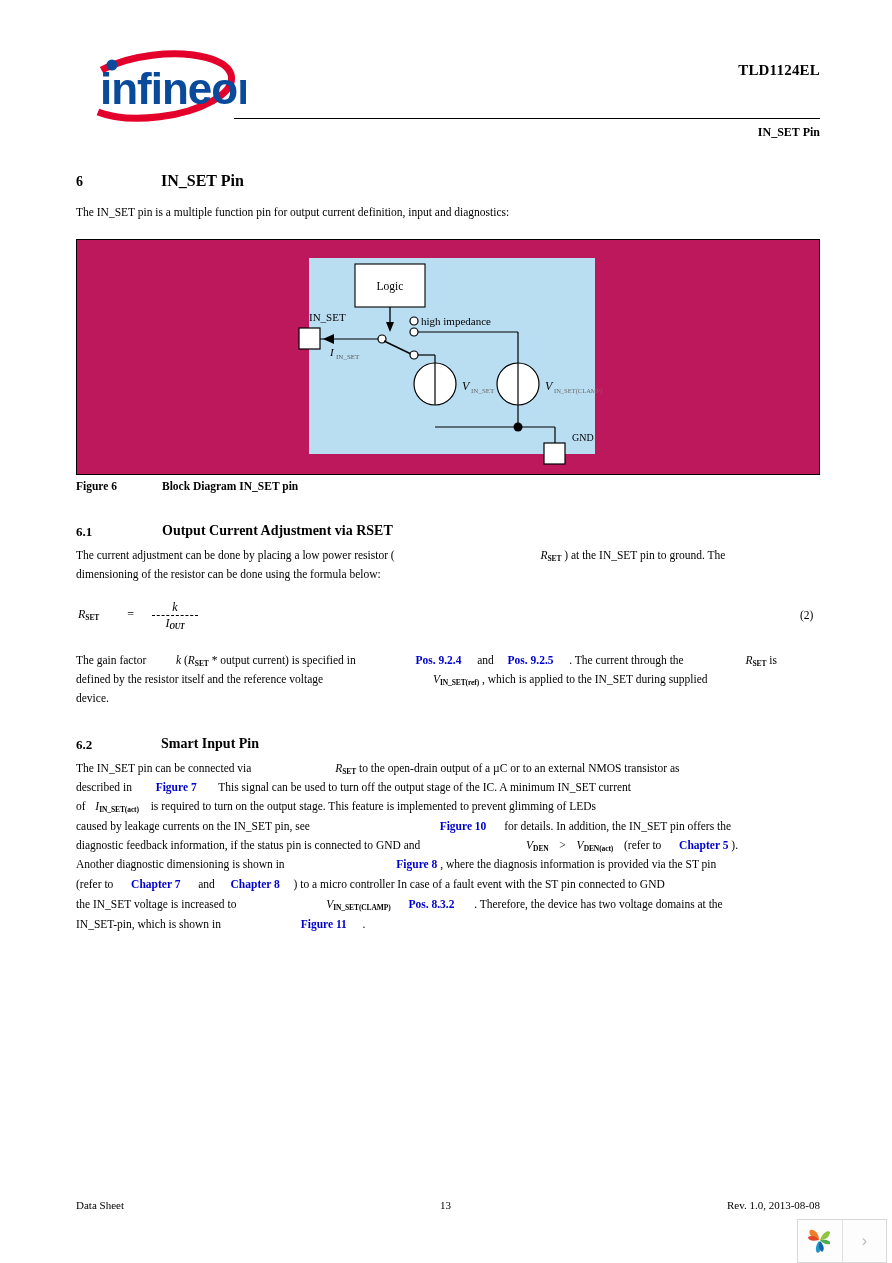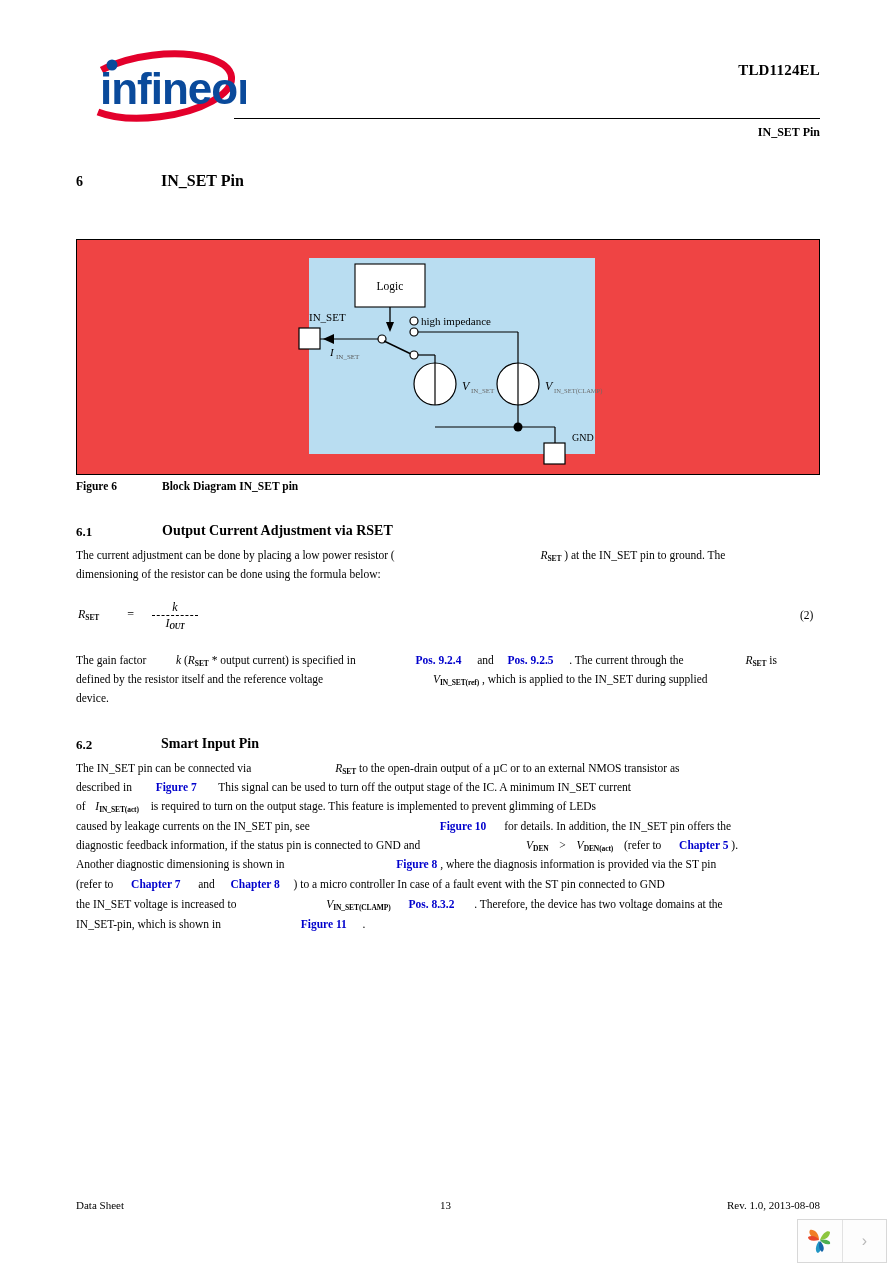--- a/index.html
+++ b/index.html
@@ -93,21 +93,21 @@
     font-weight: bold;
   }
 
   
   .fig-frame {
     position: absolute;
     left: 76px; top: 239px;
     width: 744px; height: 236px;
     border: 1.2px solid #000;
     box-sizing: border-box;
-    background: #ef4444;
+    background: #be185d;
   }
   .fig-caption {
     position: absolute;
     left: 76px; top: 480px;
     font-size: 11.5px;
     font-weight: bold;
     white-space: nowrap;
   }
   .fig-caption .cap-label { display: inline-block; width: 86px; }
 
@@ -181,20 +181,21 @@
     </svg>
   </div>
 
   <div class="doc-title">TLD1124EL</div>
   <div class="header-rule"></div>
   <div class="header-sub">IN_SET Pin</div>
 
   <div class="h1-num" style="left:76px; top:174px;">6</div>
   <div class="h1-text" style="left:161px; top:172px;">IN_SET Pin</div>
 
+  <div class="body-line" style="left:76px; top:206px;">The IN_SET pin is a multiple function pin for output current definition, input and diagnostics:</div>
 
   <div class="fig-frame">
     <svg width="742" height="234" viewBox="0 0 742 234">
 
       <rect x="232" y="18" width="286" height="196" fill="#b9ddf1"></rect>
 
       <rect x="278" y="24" width="70" height="43" fill="#ffffff" stroke="#000" stroke-width="1.1"></rect>
       <text x="313" y="50" text-anchor="middle" font-family="Liberation Serif, serif" font-size="11.5" fill="#000">Logic</text>
 
       <line x1="313" y1="67" x2="313" y2="85" stroke="#000" stroke-width="1.3"></line>

